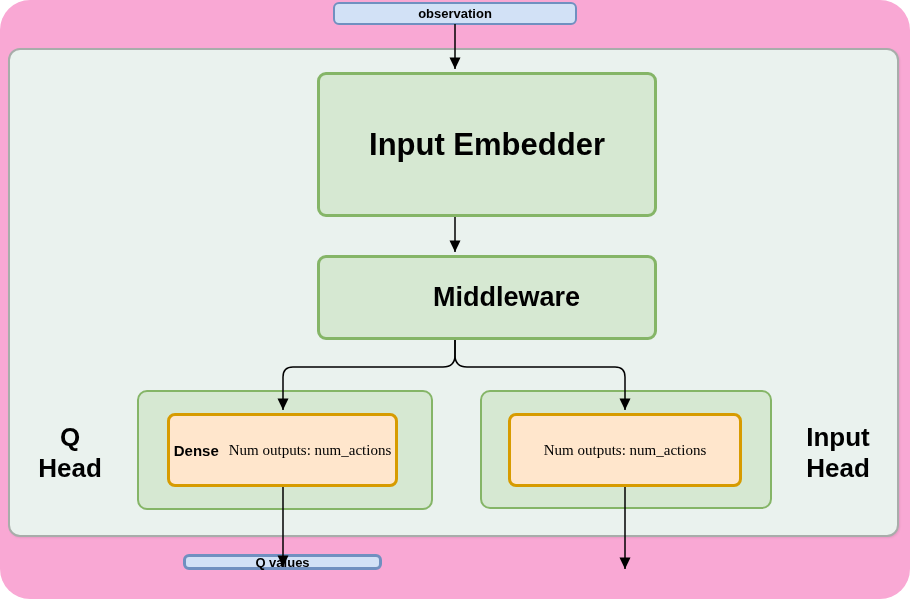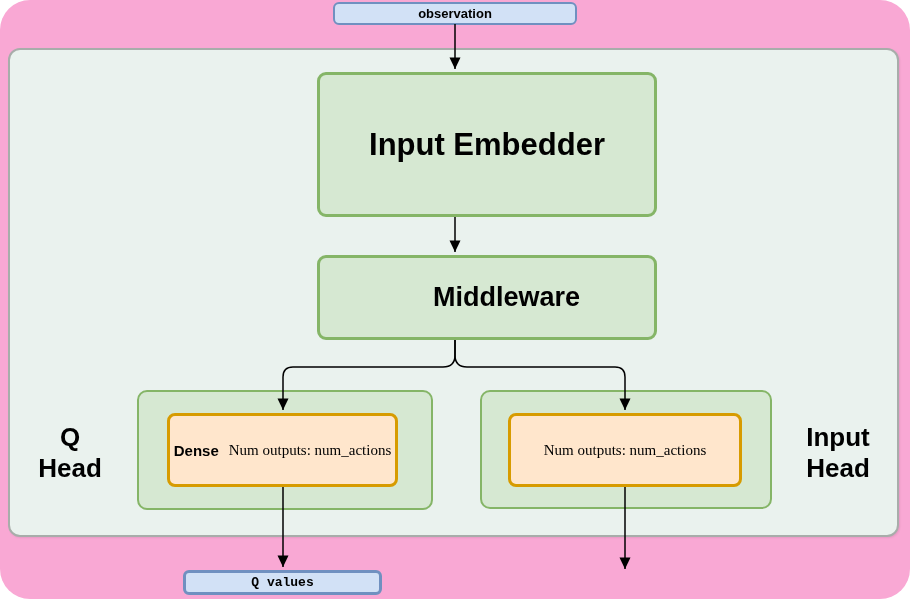--- a/index.html
+++ b/index.html
@@ -24,21 +24,21 @@
     font-weight: bold;
   }
   
   .io {
     background: var(--c-io-fill);
     border: 2.5px solid var(--c-io-border);
     border-radius: 6px;
     font-size: 13px;
   }
   .obs    { left: 333px; top: 2px;   width: 244px; height: 23px; }
-  .qvals  { left: 183px; top: 570px; width: 199px; height: 25px; border-width: 3px; font-family: Liberation Mono, monospace; }
+  .qvals  { left: 183px; top: 554px; width: 199px; height: 16px; border-width: 3px; }
   .aprobs { left: 528px; top: 572px; width: 195px; height: 25px; border-width: 3px; }
   
   .container {
     left: 8px; top: 48px; width: 891px; height: 489px;
     background: var(--c-container-fill);
     border: 2px solid var(--c-container-border);
     border-radius: 12px;
     box-shadow: 1px 1px 2px rgba(0,0,0,0.08);
   }
   

